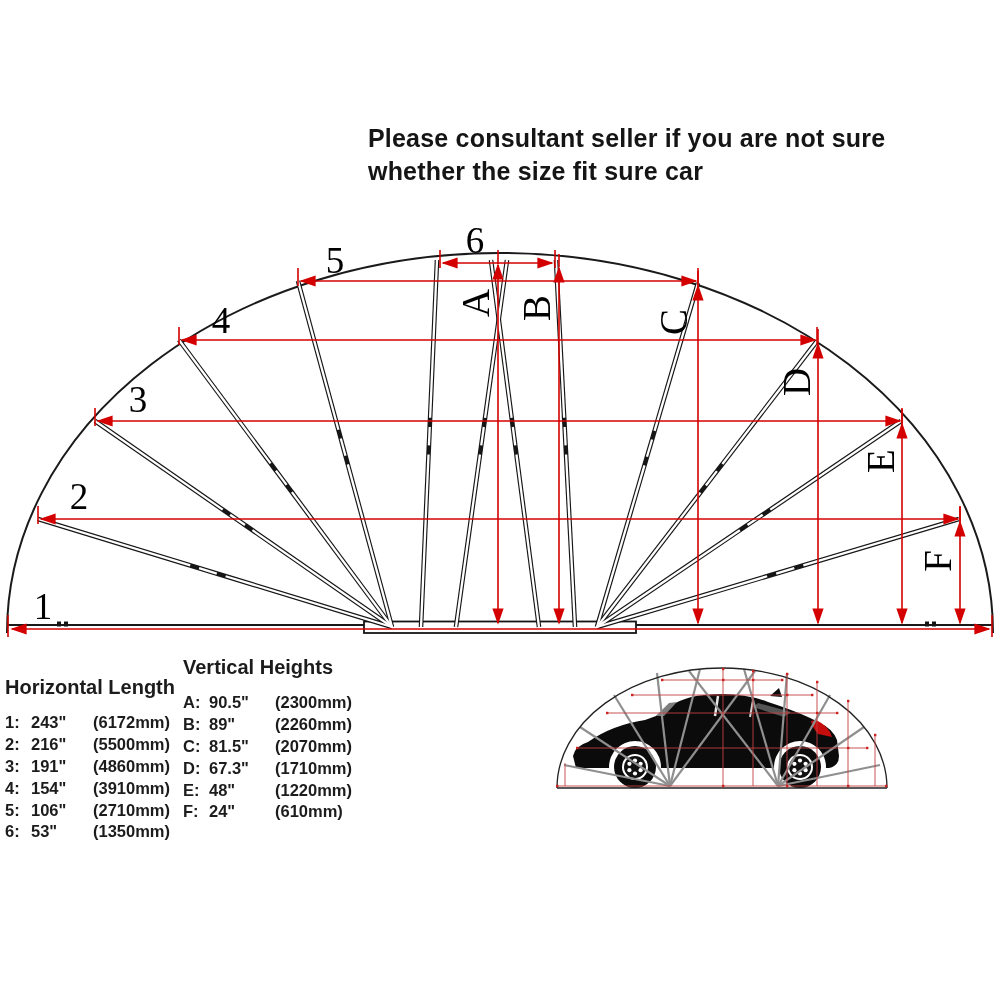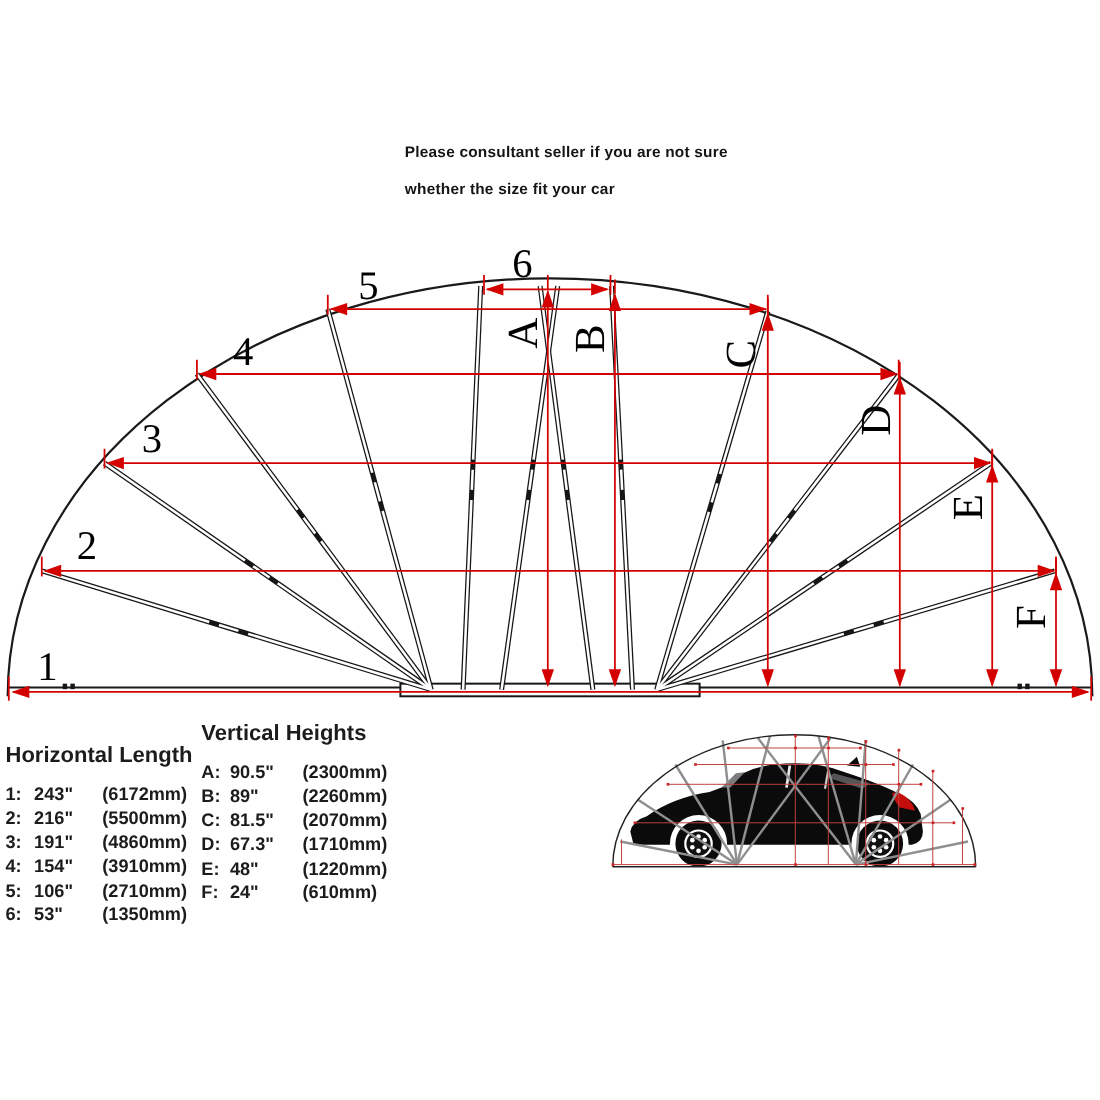--- a/index.html
+++ b/index.html
@@ -1,19 +1,19 @@
 <!DOCTYPE html>
 <html><head>
 <meta charset="utf-8">
 <style>
   html,body{margin:0;padding:0;background:#fff;}
   .canvas{position:relative;width:1000px;height:1000px;background:#ffffff;overflow:hidden;
           font-family:"Liberation Sans",sans-serif;color:#111;}
   .diagram-svg{position:absolute;left:0;top:0;}
-  .notice{position:absolute;left:368px;top:122px;font-size:14px;font-weight:700;line-height:33px;
+  .notice{position:absolute;left:368px;top:122px;font-size:25px;font-weight:700;line-height:33px;
           letter-spacing:.2px;color:#151515;white-space:nowrap;}
   .draw-title{position:absolute;left:12px;top:186px;font-family:"Liberation Serif",serif;
           font-size:22px;letter-spacing:1.5px;white-space:nowrap;color:#222;}
   .marker{position:absolute;width:40px;height:40px;line-height:40px;text-align:center;
           font-family:"Liberation Serif",serif;font-size:37px;color:#000;}
   .marker.rot{transform:rotate(-90deg);font-size:39px;}
   .specs{position:absolute;top:656px;font-weight:700;color:#1c1c1c;}
   .specs .heading{font-size:20px;margin:0 0 13px 0;}
   .srow{display:flex;height:21.8px;align-items:center;font-size:16.5px;}
   .cl{width:26px;flex:none;}
@@ -210,21 +210,21 @@
         <rect x="236" y="129.8" width="2.4" height="2.4"></rect>
           <rect x="297" y="129.8" width="2.4" height="2.4"></rect>
         <rect x="6" y="129.8" width="2.4" height="2.4"></rect>
           <rect x="335" y="129.8" width="2.4" height="2.4"></rect>
       </g>
     </g>
   </svg>
 
   <div class="notice">
     <div>Please consultant seller if you are not sure</div>
-    <div>whether the size fit your car</div>
+    <div>whether the size fit sure car</div>
   </div>
 
   <span class="marker" style="left:23px;top:587px">1</span>
   <span class="marker" style="left:59px;top:477px">2</span>
   <span class="marker" style="left:118px;top:380px">3</span>
   <span class="marker" style="left:201px;top:301px">4</span>
   <span class="marker" style="left:315px;top:241px">5</span>
   <span class="marker" style="left:455px;top:221px">6</span>
 
   <span class="marker rot" style="left:456px;top:283px">A</span>

